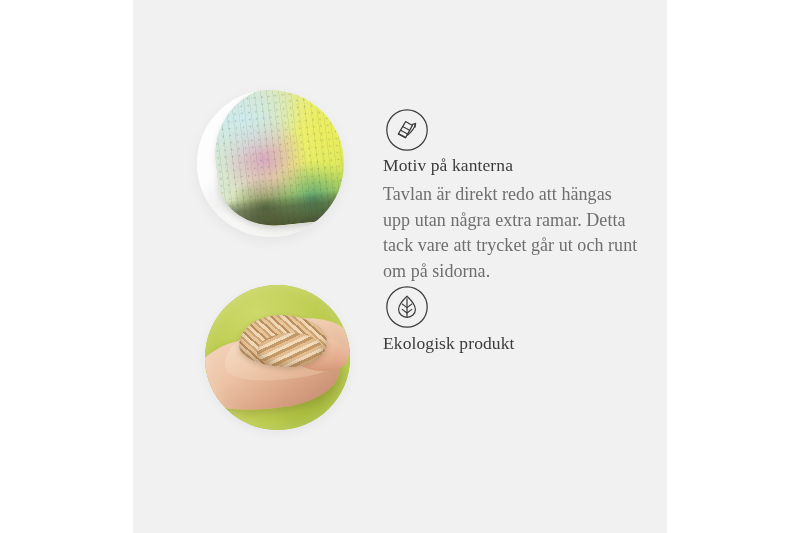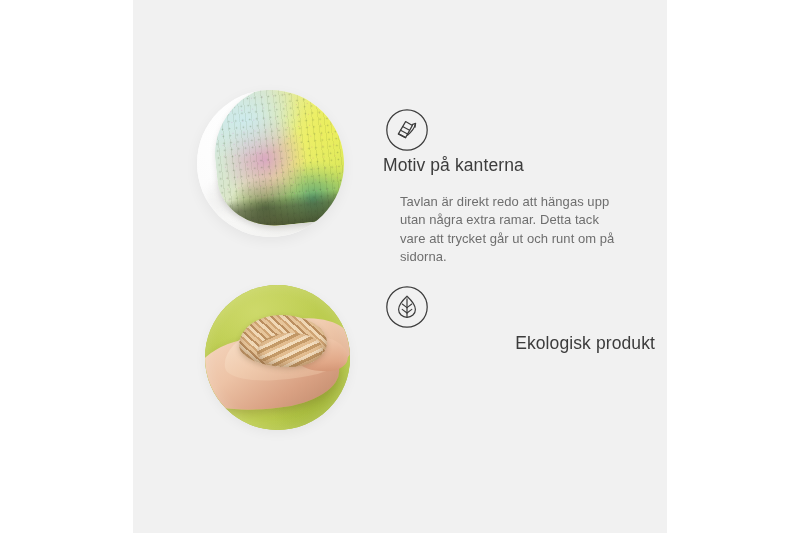--- a/index.html
+++ b/index.html
@@ -12,20 +12,21 @@
     background: #ffffff;
     font-family: "Liberation Sans", "DejaVu Sans", sans-serif;
     overflow: hidden;
   }
 
   .page {
     position: relative;
     width: 800px;
     height: 398px;
     background: #ffffff;
+    font-family: Liberation Serif, serif;
   }
 
   
   .panel {
     position: absolute;
     left: 133px;
     top: 0;
     width: 534px;
     height: 533px;
     background: #f1f1f1;
@@ -219,33 +220,33 @@
     width: 44px;
     height: 44px;
   }
   .icon-edges { left: 385px; top: 108px; }
   .icon-leaf  { left: 385px; top: 285px; }
   .icon-wrap svg { display: block; width: 44px; height: 44px; }
 
   
   .text-block { position: absolute; }
   .tb-1 { left: 383px; top: 155px; width: 260px; }
-  .tb-2 { left: 383px; top: 333px; width: 272px; text-align: right; }
+  .tb-2 { left: 383px; top: 333px; width: 272px; }
 
   .feature-title {
     margin: 0 0 6px 0;
     font-size: 17.5px;
     font-weight: 400;
     color: #3c3c3c;
     letter-spacing: 0.1px;
     line-height: 1.2;
   }
   .feature-desc {
-    margin: 17px;
-    font-size: 13px;
+    margin: 0;
+    font-size: 18px;
     font-weight: 400;
     color: #6e6e6e;
     line-height: 1.42;
     letter-spacing: 0.05px;
   }
 </style>
 </head>
 <body>
 
 <div class="page">

